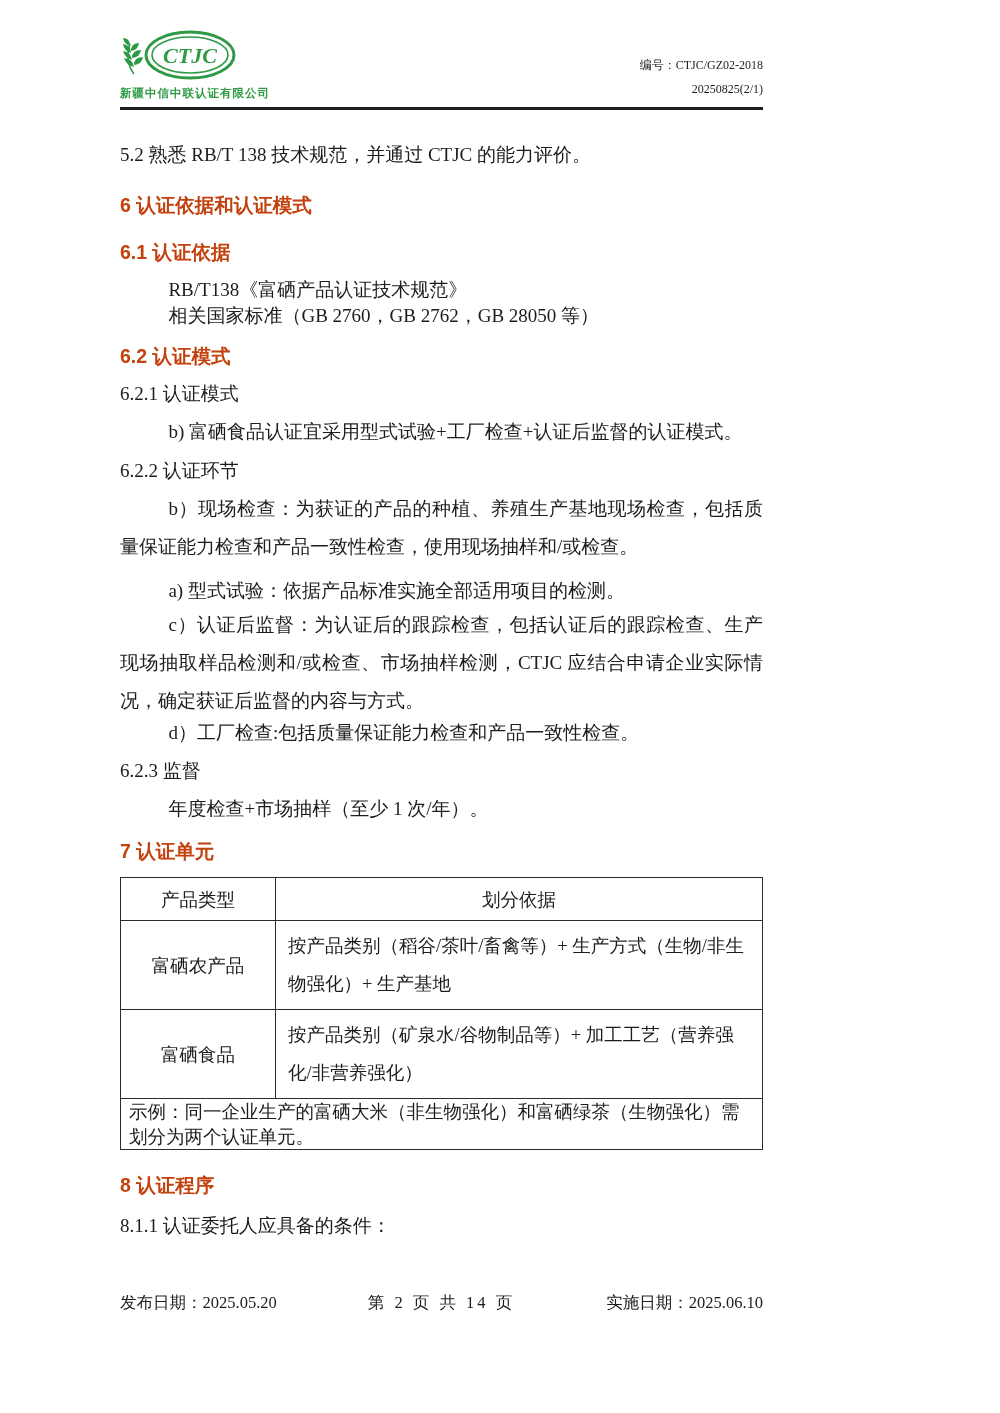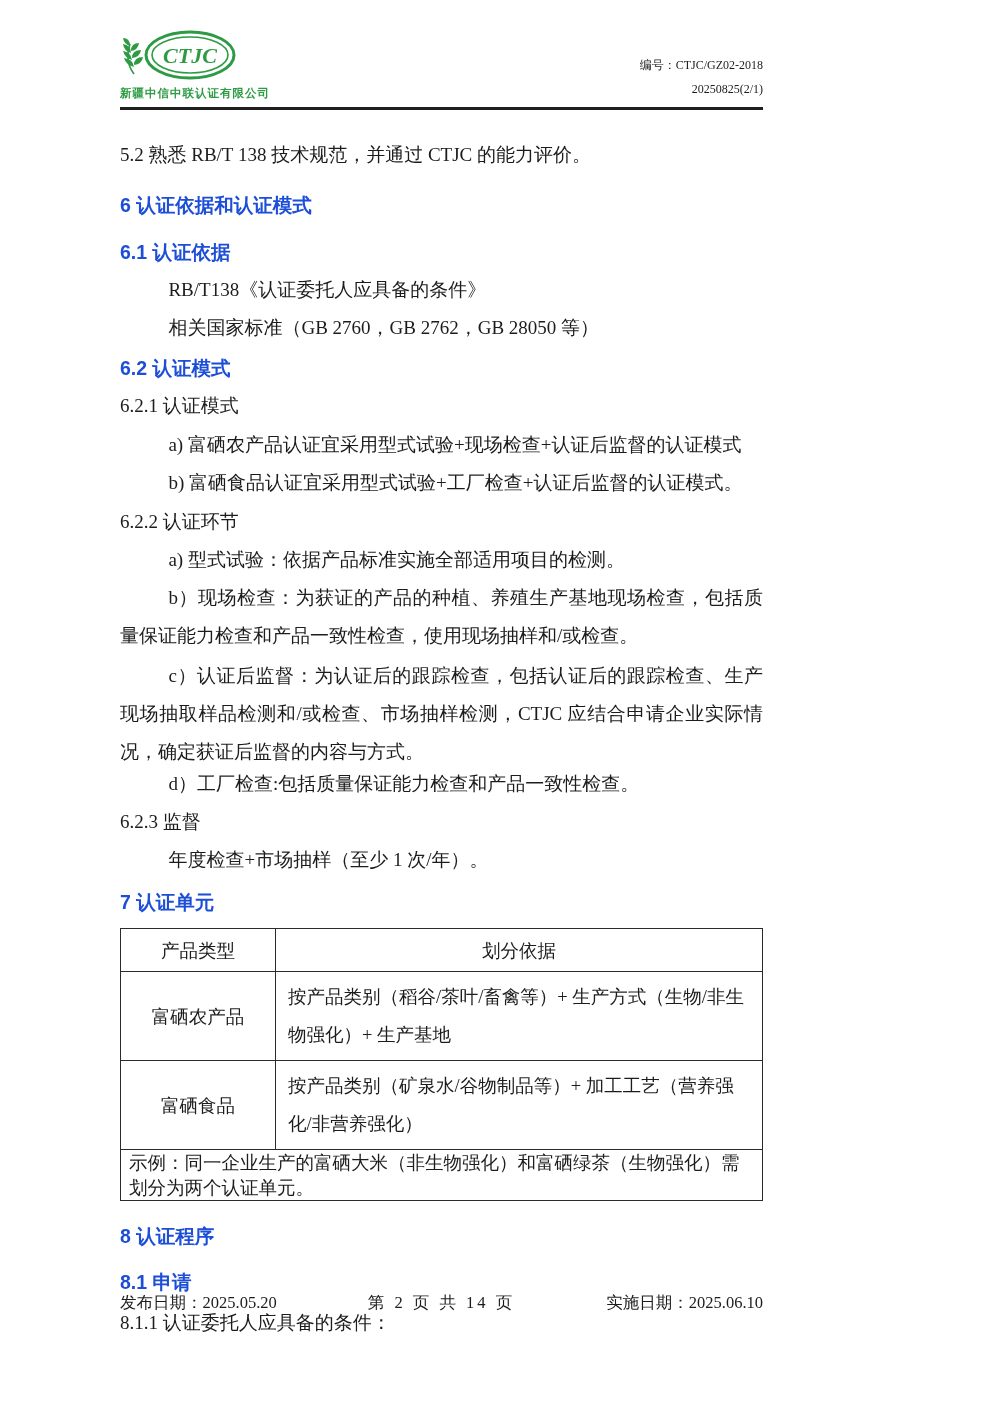--- a/index.html
+++ b/index.html
@@ -15,21 +15,21 @@
   
   .hdr{display:flex;justify-content:space-between;align-items:flex-end;padding-top:30px;}
   .logo-wrap{display:flex;flex-direction:column;align-items:flex-start;}
   .logo-company{color:#2e9b44;font-size:11.5px;font-weight:bold;letter-spacing:1px;margin-top:2px;font-family:"Liberation Sans",sans-serif;}
   .doc-num{ text-align:right;font-size:12px;line-height:24px;color:#1c1c1c;}
   .hdr-rule{height:3px;background:#1f1f1f;margin-top:6px;}
   
   .bp{font-size:19px;line-height:26px;margin:0;}
   .bp.wrap{line-height:38px;text-align:justify;}
   .ind{text-indent:2.55em;}
-  .bh{font-family:"Liberation Sans","DejaVu Sans",sans-serif;font-weight:bold;font-size:19.5px;line-height:26px;margin:0;color:#1d4ed8;}
+  .bh{font-family:"Liberation Sans","DejaVu Sans",sans-serif;font-weight:bold;font-size:19.5px;line-height:26px;margin:0;color:#c2410c;}
   
   table.cert{border-collapse:collapse;width:100%;font-size:18.5px;color:#1c1c1c;}
   table.cert td,table.cert th{border:1.5px solid #2b2b2b;font-weight:normal;}
   .col-type{width:152px;text-align:center;border-radius:7px;}
   td.basis{padding:6px 10px 6px 12px;line-height:38px;text-align:left;}
   th.hcell{height:40px;text-align:center;}
   td.note-cell{height:42px;padding:0 8px;text-align:left;}
   tr.r1{height:82px;}
   tr.r2{height:48px;}
   
@@ -70,29 +70,28 @@
       <div class="doc-num">
         <div>编号：CTJC/GZ02-2018</div>
         <div>20250825(2/1)</div>
       </div>
     </div>
     <div class="hdr-rule"></div>
 
     <p class="bp" style="margin-top:32px">5.2  熟悉 RB/T 138 技术规范，并通过 CTJC 的能力评价。</p>
     <p class="bh" style="margin-top:24px">6  认证依据和认证模式</p>
     <p class="bh" style="margin-top:21px">6.1  认证依据</p>
-    <p class="bp ind" style="margin-top:12px">RB/T138《认证委托人应具备的条件》</p>
-    <p class="bp ind" style="margin-top:12px">相关国家标准（GB 2760，GB 2762，GB 28050 等）</p>
+    <p class="bp ind" style="margin-top:12px">RB/T138《富硒产品认证技术规范》</p>
+    <p class="bp ind" style="">相关国家标准（GB 2760，GB 2762，GB 28050 等）</p>
     <p class="bh" style="margin-top:14px">6.2  认证模式</p>
     <p class="bp" style="margin-top:12px">6.2.1  认证模式</p>
-    <p class="bp ind" style="margin-top:13px">a) 富硒农产品认证宜采用型式试验+现场检查+认证后监督的认证模式</p>
     <p class="bp ind" style="margin-top:12px">b) 富硒食品认证宜采用型式试验+工厂检查+认证后监督的认证模式。</p>
     <p class="bp" style="margin-top:13px">6.2.2  认证环节</p>
+    <p class="bp wrap ind" style="margin-top:6px">b）现场检查：为获证的产品的种植、养殖生产基地现场检查，包括质量保证能力检查和产品一致性检查，使用现场抽样和/或检查。</p>
     <p class="bp ind" style="margin-top:12px">a) 型式试验：依据产品标准实施全部适用项目的检测。</p>
-    <p class="bp wrap ind" style="margin-top:6px">b）现场检查：为获证的产品的种植、养殖生产基地现场检查，包括质量保证能力检查和产品一致性检查，使用现场抽样和/或检查。</p>
     <p class="bp wrap ind" style="margin-top:2px">c）认证后监督：为认证后的跟踪检查，包括认证后的跟踪检查、生产现场抽取样品检测和/或检查、市场抽样检测，CTJC 应结合申请企业实际情况，确定获证后监督的内容与方式。</p>
     <p class="bp ind" style="">d）工厂检查:包括质量保证能力检查和产品一致性检查。</p>
     <p class="bp" style="margin-top:12px">6.2.3 监督</p>
     <p class="bp ind" style="margin-top:12px">年度检查+市场抽样（至少 1 次/年）。</p>
     <p class="bh" style="margin-top:16px">7  认证单元</p>
 
     <table class="cert" style="margin-top:13px">
       <tbody>
           <tr>
         <th class="hcell col-type">产品类型</th>
@@ -106,21 +105,20 @@
         <td class="col-type">富硒食品</td>
         <td class="basis">按产品类别（矿泉水/谷物制品等）+ 加工工艺（营养强化/非营养强化）</td>
       </tr>
       <tr>
         <td class="note-cell" colspan="2">示例：同一企业生产的富硒大米（非生物强化）和富硒绿茶（生物强化）需划分为两个认证单元。</td>
       </tr>
     </tbody>
       </table>
 
     <p class="bh" style="margin-top:22px">8 认证程序</p>
-    <p class="bh" style="margin-top:20px">8.1 申请</p>
     <p class="bp" style="margin-top:15px">8.1.1 认证委托人应具备的条件：</p>
   </div>
 
   <div class="ftr">
     <span>发布日期：2025.05.20</span>
     <span class="mid">第 2 页 共 14 页</span>
     <span>实施日期：2025.06.10</span>
   </div>
 </div>
 

